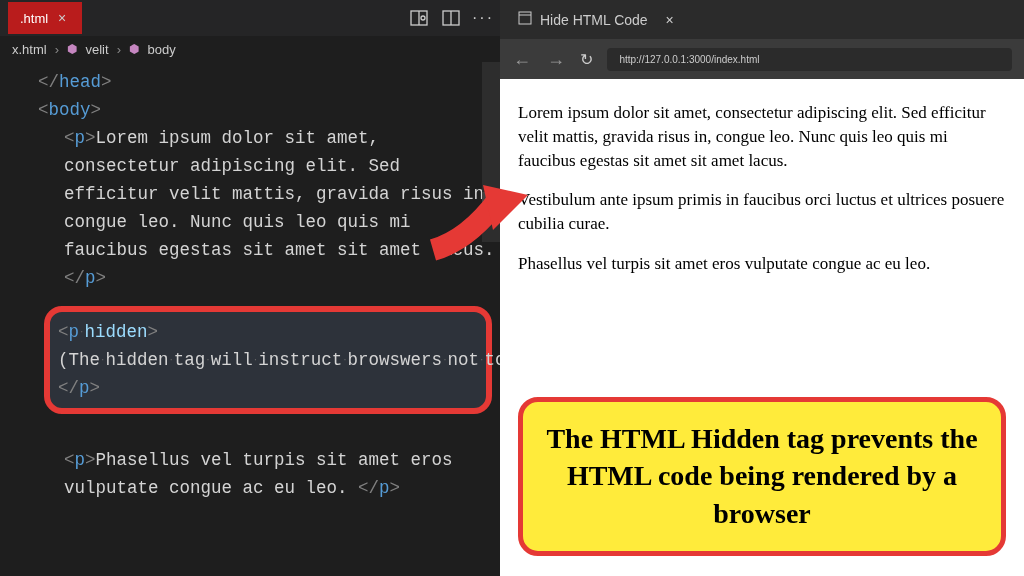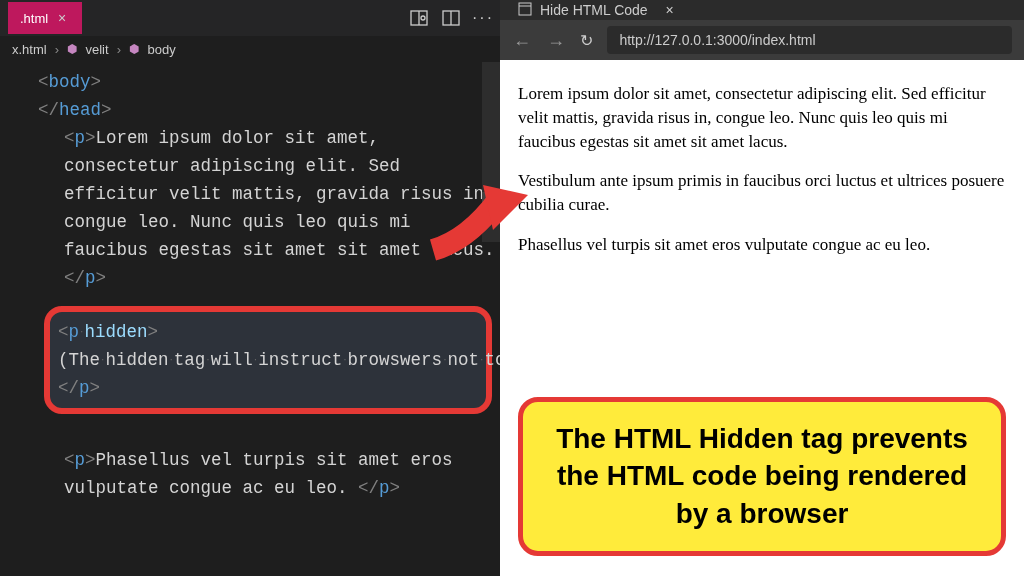--- a/index.html
+++ b/index.html
@@ -29,21 +29,21 @@
 }
 .tab-bar {
   height: 36px;
   background: #252526;
   display: flex;
   align-items: center;
   padding: 0 8px;
   color: #ccc;
 }
 .tab {
-  background: #be185d;
+  background: #b91c1c;
   padding: 8px 12px;
   font-size: 13px;
   display: flex;
   align-items: center;
   gap: 6px;
   color: #fff;
 }
 .tab-close {
   width: 16px;
   height: 16px;
@@ -97,21 +97,21 @@
 .highlight-box {
   border: 6px solid #e53935;
   border-radius: 18px;
   padding: 6px 8px;
   margin: 4px 8px 4px 24px;
   background: rgba(60,70,85,0.5);
 }
 .highlight-box .code-line { padding-left: 0; }
 .dot { color: #666; font-size: 9px; vertical-align: middle; }
 .browser-tab-bar {
-  height: 20px;
+  height: 39px;
   background: #2b2b2b;
   display: flex;
   align-items: center;
   padding: 0 8px;
 }
 .browser-tab {
   display: flex;
   align-items: center;
   gap: 8px;
   padding: 6px 10px;
@@ -135,42 +135,42 @@
 .refresh-btn {
   color: #ccc;
   font-size: 16px;
 }
 .url-bar {
   flex: 1;
   background: #2b2b2b;
   border-radius: 4px;
   padding: 6px 12px;
   color: #ccc;
-  font-size: 14px;
+  font-size: 10px;
 }
 .browser-content {
   flex: 1;
   background: #fff;
   padding: 22px 18px;
   font-family: "Times New Roman", serif;
   font-size: 17px;
   line-height: 1.4;
   position: relative;
 }
 .browser-content p { margin-bottom: 16px; }
 .callout {
   position: absolute;
   left: 18px;
   right: 18px;
   bottom: 20px;
   background: #ffeb3b;
   border: 5px solid #e53935;
   border-radius: 20px;
   padding: 18px 20px;
-  font-family: Liberation Sans, sans-serif;
+  font-family: Liberation Serif, serif;
   font-size: 28px;
   font-weight: 700;
   text-align: center;
   line-height: 1.35;
   color: #000;
 }
 .arrow {
   position: absolute;
   top: 180px;
   left: 428px;
@@ -225,22 +225,22 @@
     <span>x.html</span>
     <span class="chev">›</span>
     <span class="cube">⬢</span>
     <span>velit</span>
     <span class="chev">›</span>
     <span class="cube">⬢</span>
     <span>body</span>
   </div>
 
   <div class="code-area">
+    <div class="code-line indent1"><span class="tag">&lt;/</span><span class="tagname">head</span><span class="tag">&gt;</span></div>
     <div class="code-line indent1"><span class="tag">&lt;</span><span class="tagname">body</span><span class="tag">&gt;</span></div>
-    <div class="code-line indent1"><span class="tag">&lt;/</span><span class="tagname">head</span><span class="tag">&gt;</span></div>
     <div class="code-line indent2"><span class="tag">&lt;</span><span class="tagname">p</span><span class="tag">&gt;</span><span class="txt">Lorem ipsum dolor sit amet, consectetur adipiscing elit. Sed efficitur velit mattis, gravida risus in, congue leo. Nunc quis leo quis mi faucibus egestas sit amet sit amet lacus.  </span><span class="tag">&lt;/</span><span class="tagname">p</span><span class="tag">&gt;</span></div>
     <div style="height:10px;"></div>
 
     <div class="highlight-box">
       <div class="code-line"><span class="tag">&lt;</span><span class="tagname">p</span><span class="dot">·</span><span class="attr">hidden</span><span class="tag">&gt;</span><span class="txt">(The<span class="dot">·</span>hidden<span class="dot">·</span>tag<span class="dot">·</span>will<span class="dot">·</span>instruct<span class="dot">·</span>browswers<span class="dot">·</span>not<span class="dot">·</span>toshowusersthecontentinthisHTMLelement).</span><span class="tag">&lt;/</span><span class="tagname">p</span><span class="tag">&gt;</span></div>
     </div>
 
     <div style="height:10px;"></div>
     <div style="height:18px;"></div>
     <div class="code-line indent2"><span class="tag">&lt;</span><span class="tagname">p</span><span class="tag">&gt;</span><span class="txt">Phasellus vel turpis sit amet eros vulputate congue ac eu leo. </span><span class="tag">&lt;/</span><span class="tagname">p</span><span class="tag">&gt;</span></div>

